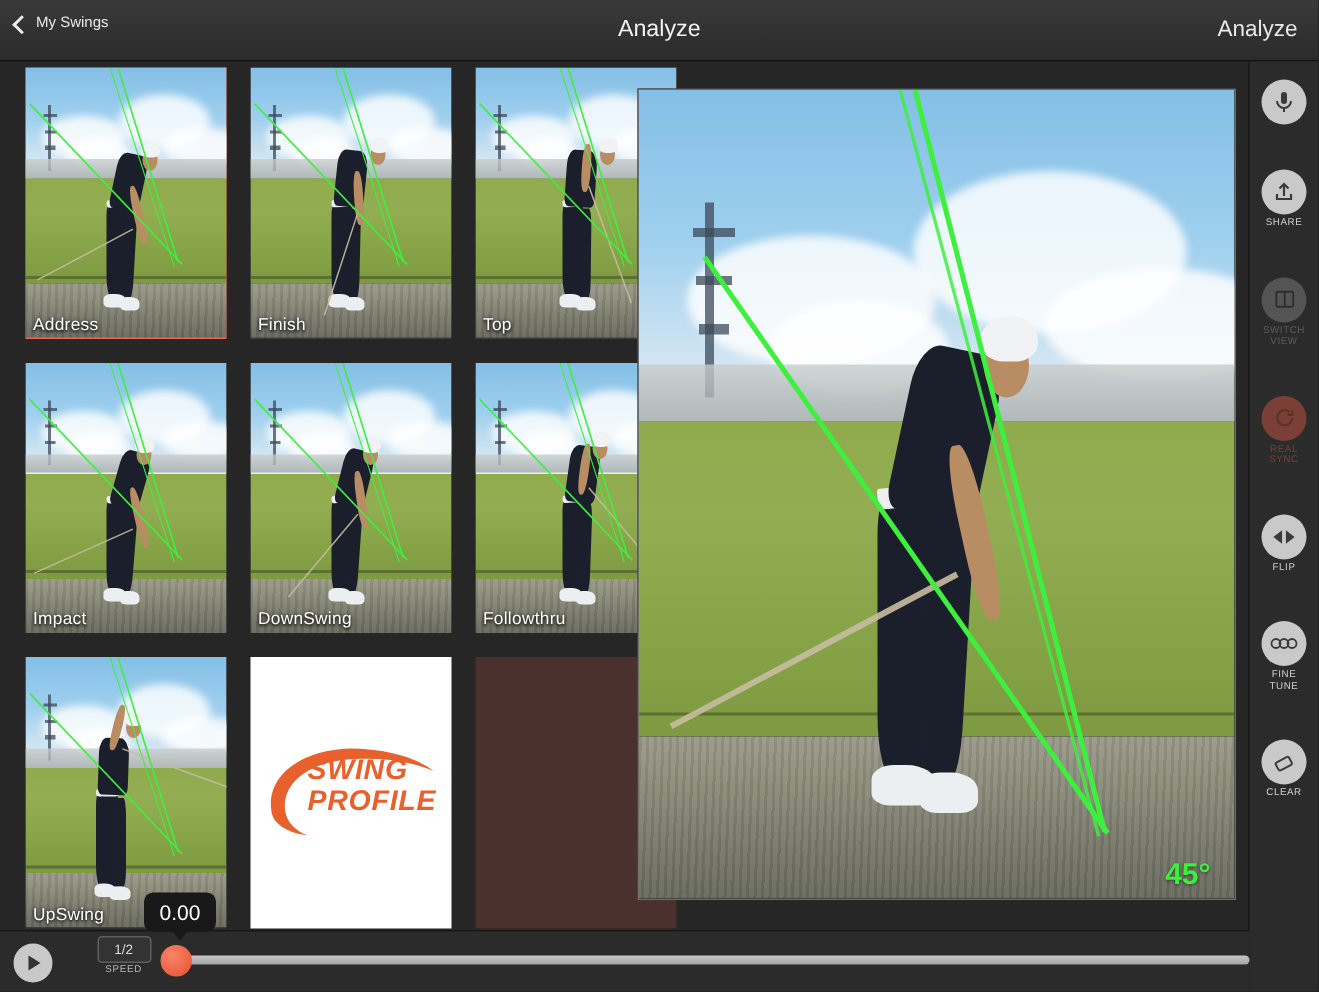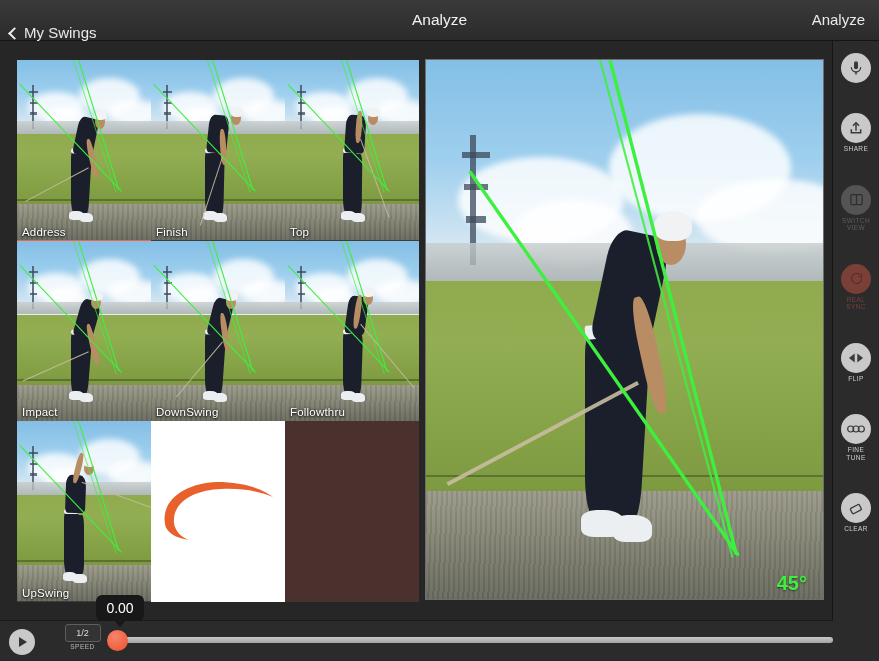--- a/index.html
+++ b/index.html
@@ -16,48 +16,49 @@
   }
 
   
   #topbar {
     position: absolute; left: 0; top: 0;
     width: 879px; height: 41px;
     background: linear-gradient(180deg, #3a3a3a 0%, #313131 55%, #2b2b2b 100%);
     border-bottom: 1px solid #141414;
   }
   #back-btn {
-    position: absolute; left: 10px; top: 24px;
+    position: absolute; left: 10px; top: 10px;
     display: flex; align-items: center; gap: 5px;
-    color: #e9e9e9; font-size: 15px; cursor: pointer;
+    color: #e9e9e9; font-size: 10px; cursor: pointer;
   }
   #back-chevron {
     display: inline-block;
     width: 9px; height: 9px;
     border-left: 2.4px solid #ececec;
     border-bottom: 2.4px solid #ececec;
     transform: rotate(45deg);
     margin-top: 1px;
   }
   #title {
     position: absolute; left: 0; top: 11px; width: 879px;
     text-align: center; color: #f2f2f2; font-size: 15.5px;
   }
   #compare-btn {
     position: absolute; right: 14px; top: 11px;
     color: #e9e9e9; font-size: 15px; cursor: pointer;
   }
 
   
   #thumb-panel {
-    position: absolute; left: 17px; top: 60px;
+    position: absolute; left: 17px; top: 45px;
     width: 402px; height: 542px;
     display: grid;
     grid-template-columns: repeat(3, 134px);
     grid-template-rows: repeat(3, 180.5px);
+    gap: 16px;
   }
   .thumb {
     position: relative;
     overflow: hidden;
     background: #3d3d3d;
     cursor: pointer;
   }
   .thumb.selected {
     outline: 3px solid #f0644a;
     outline-offset: -3px;
@@ -521,20 +522,21 @@
           <line x1="46" y1="0" x2="76" y2="97" stroke="#3ef03e" stroke-width="1.1" vector-effect="non-scaling-stroke"></line>
           <line x1="42" y1="0" x2="74" y2="99" stroke="#3ef03e" stroke-width="0.7" vector-effect="non-scaling-stroke"></line>
         </svg>
         <div class="thumb-label">UpSwing</div>
       </div>
       <div class="thumb logo-tile">
         <div class="logo-wrap">
           <svg width="118" height="66" viewBox="0 0 118 66" style="position:absolute;left:0;top:0">
             <path d="M6 46 C2 22 26 5 58 4 C84 4 104 11 114 19 C100 13 82 10 62 11 C34 12 13 25 15 45 C16 53 22 59 30 62 C16 60 7 54 6 46 Z" fill="#e8602c"></path>
           </svg>
+          <div class="logo-text"><span>SWING</span><br><span>PROFILE</span></div>
         </div>
       </div>
       <div class="thumb empty-tile"></div>
     </div>
 
   <div id="main-panel">
     <div class="scene" id="main-scene">
         <div style="position: absolute; inset: 0px;">
           <div class="scene">
             <div class="sky"></div>

